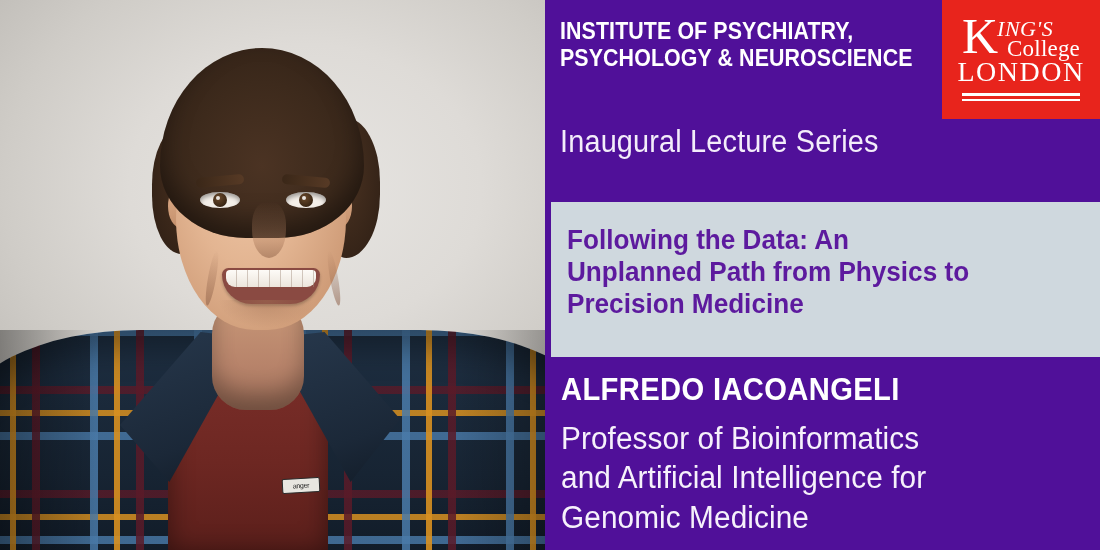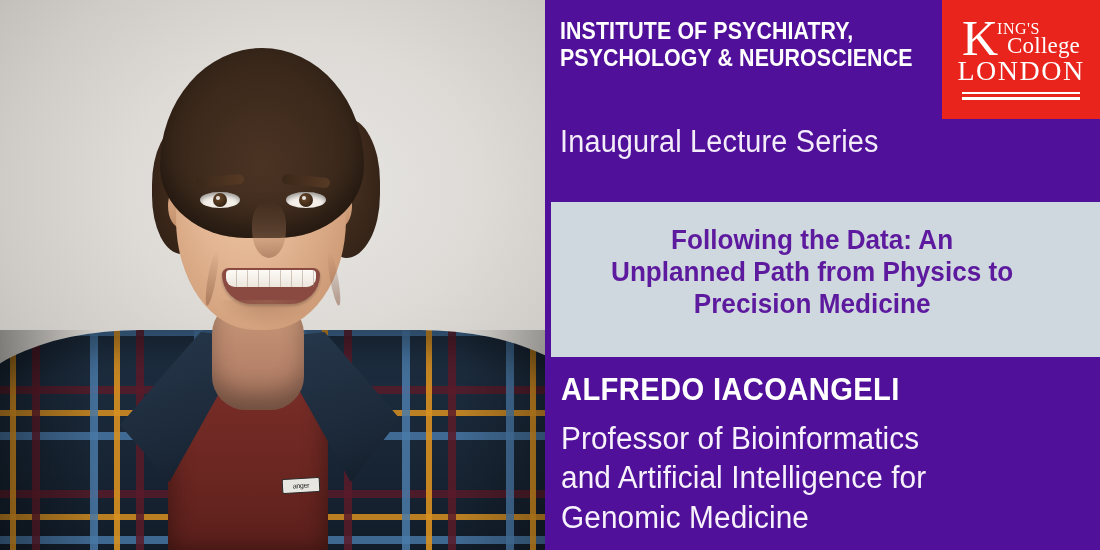--- a/index.html
+++ b/index.html
@@ -204,37 +204,36 @@
     display:flex; flex-direction:column;
     align-items:center; justify-content:center;
     padding:6px 8px 8px;
   }
   .kcl-row1 {
     display:flex; align-items:flex-start; color:#fff;
     font-family:"Liberation Serif", serif; line-height:.9;
   }
   .kcl-k { font-size:50px; line-height:.82; letter-spacing:-1px; }
   .kcl-rest { display:flex; flex-direction:column; margin-top:3px; }
-  .kcl-ings { font-size:16px; letter-spacing:.5px; line-height:.95; }
+  .kcl-ings { font-size:22px; letter-spacing:.5px; line-height:.95;font-style:italic; }
   .kcl-college {
     font-size:23px; line-height:1;
     margin-top:-2px; margin-left:10px; letter-spacing:.2px;
   }
   .kcl-london {
     color:#fff; font-family:"Liberation Serif", serif;
     font-size:28px; letter-spacing:1.5px; line-height:1; margin-top:-2px;
   }
   .kcl-rules { width:118px; margin-top:4px; }
   .kcl-rules i { display:block; height:2.5px; background:#fff; margin-top:3px; }
 
   
   .title-band {
     position:relative; height:155px; background:#cfd8de;
     border-left:6px solid #501099;
-    text-align:center;
   }
   .lecture-title {
     position:absolute; left:16px; top:22px; width:516px;
     color:#5d1a9e; font-weight:bold; font-size:27.5px; line-height:1.17;
     letter-spacing:0px;
     transform:scaleX(.95); transform-origin:left top;
   }
 
   
   .speaker-band { position:relative; height:207px; background:#501099;padding-left:32px; }

